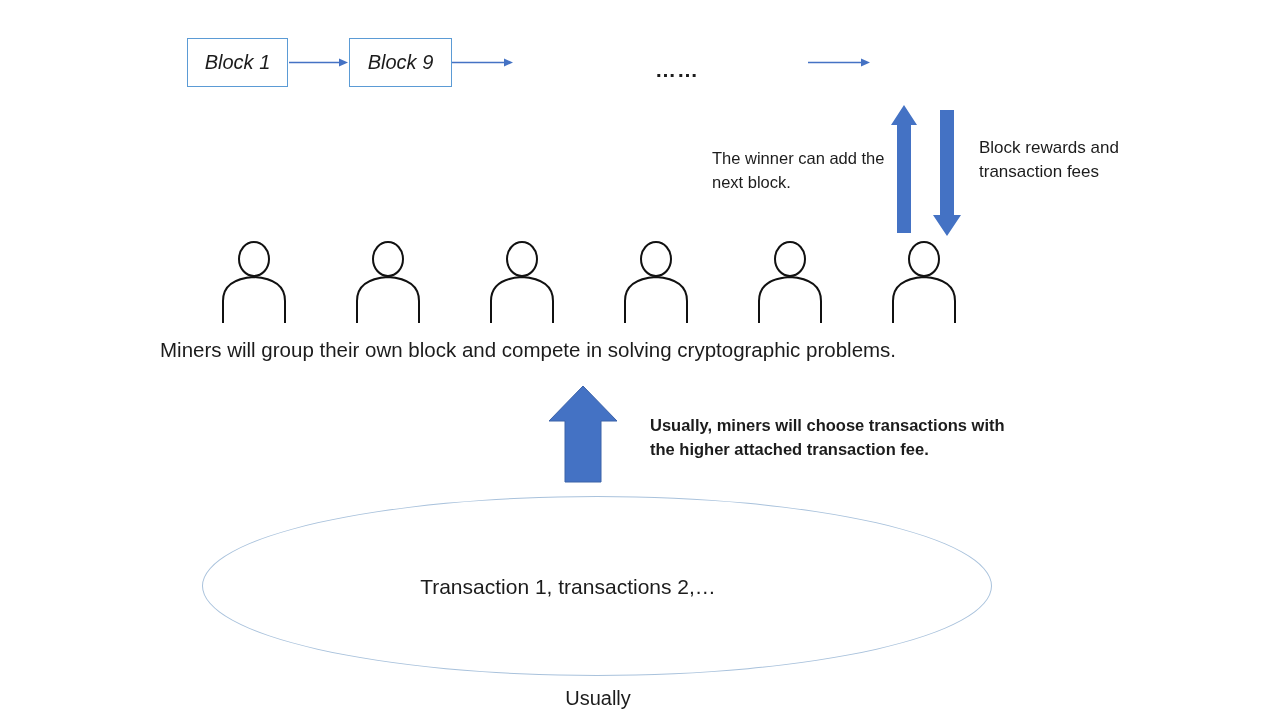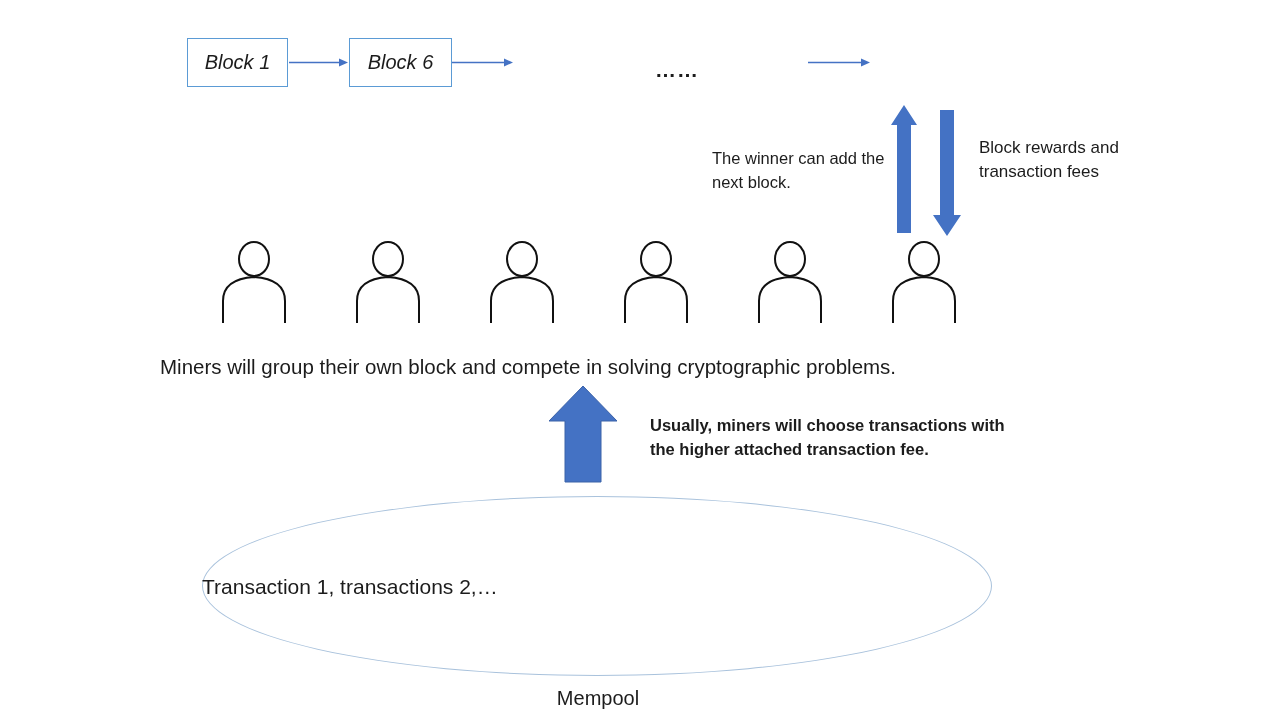--- a/index.html
+++ b/index.html
@@ -63,21 +63,21 @@
     width: 740px;
     height: 82px;
     display: flex;
     justify-content: space-between;
   }
   .miner { width: 70px; height: 82px; }
 
   .miners-caption {
     position: absolute;
     left: 160px;
-    top: 355px;
+    top: 338px;
     width: 960px;
     font-size: 20.5px;
     color: #1c1c1c;
     white-space: nowrap;
   }
 
   .mempool-ellipse {
     position: absolute;
     left: 202px;
     top: 496px;
@@ -85,21 +85,21 @@
     height: 180px;
     border: 1px solid #A9C2DC;
     border-radius: 50%;
     background: #ffffff;
   }
   .mempool-content {
     position: absolute;
     left: 202px;
     top: 575px;
     width: 732px;
-    text-align: left;
+    text-align: center;
     font-size: 21px;
     color: #1c1c1c;
   }
   .mempool-label {
     position: absolute;
     left: 448px;
     top: 687px;
     width: 300px;
     text-align: center;
     font-size: 20px;
@@ -114,21 +114,21 @@
   <div class="block-box block-1">
     <span>Block 1</span>
   </div>
 
   <svg class="h-arrow" style="left:289px" width="59" height="13">
     <line x1="0" y1="6.5" x2="50" y2="6.5" stroke="#4472C4" stroke-width="1.5"></line>
     <polygon points="50,2.5 59,6.5 50,10.5" fill="#4472C4"></polygon>
   </svg>
 
   <div class="block-box block-2">
-    <span>Block 6</span>
+    <span>Block 9</span>
   </div>
 
   <svg class="h-arrow" style="left:452px" width="61" height="13">
     <line x1="0" y1="6.5" x2="52" y2="6.5" stroke="#4472C4" stroke-width="1.5"></line>
     <polygon points="52,2.5 61,6.5 52,10.5" fill="#4472C4"></polygon>
   </svg>
 
   <div class="dots">……</div>
 
   <svg class="h-arrow" style="left:808px" width="62" height="13">
@@ -175,15 +175,15 @@
   <div class="miners-caption">Miners will group their own block and compete in solving cryptographic problems.</div>
 
   <svg class="big-arrow" width="68" height="100">
     <polygon points="34,2 0,37 16,37 16,98 52,98 52,37 68,37" fill="#4472C4" stroke="#3B62A8" stroke-width="1"></polygon>
   </svg>
 
   <div class="note note-choose">Usually, miners will choose transactions with the higher attached transaction fee.</div>
 
   <div class="mempool-ellipse"></div>
   <div class="mempool-content">Transaction 1, transactions 2,…</div>
-  <div class="mempool-label">Mempool</div>
+  <div class="mempool-label">Usually</div>
 
 </div>
 
 </body></html>

